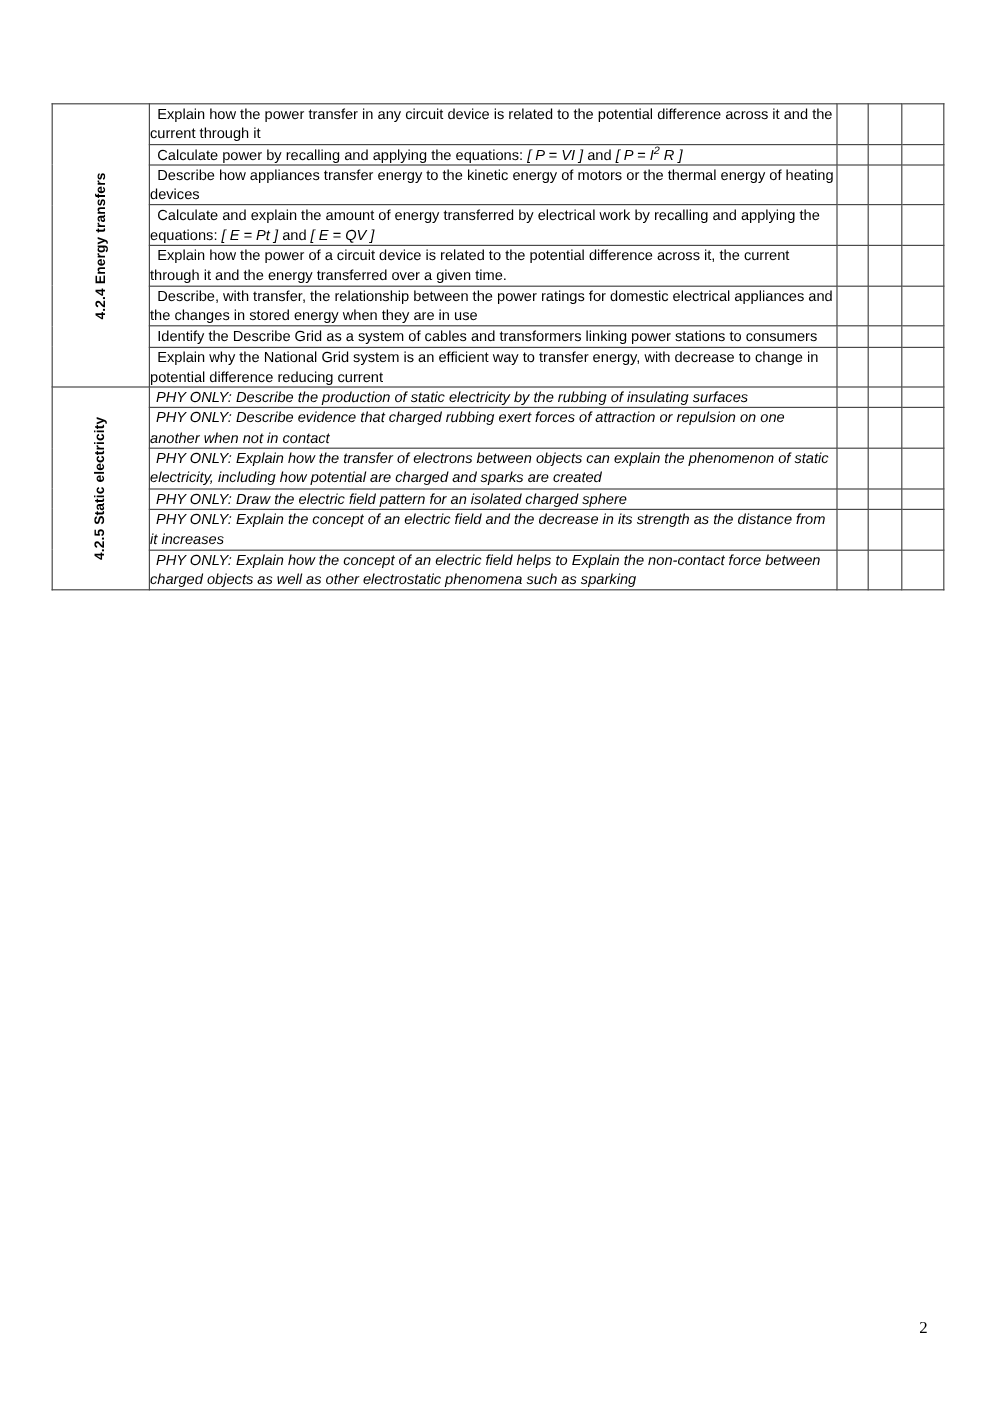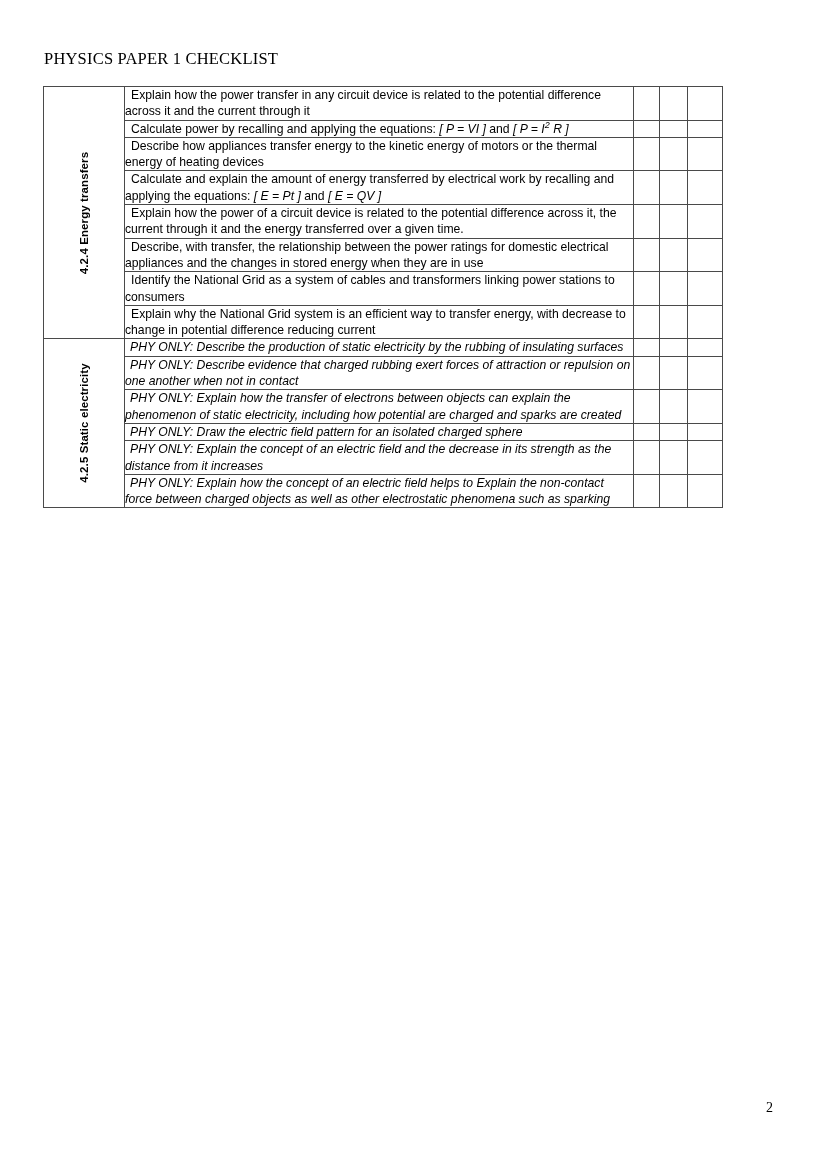--- a/index.html
+++ b/index.html
@@ -32,21 +32,21 @@
     letter-spacing: 0.2px;
     color: #000000;
     white-space: nowrap;
   }
 
   
   .checklist-table {
     position: absolute;
     left: 43px;
     top: 86px;
-    width: 680px;
+    width: 744px;
     border-collapse: collapse;
     table-layout: fixed;
   }
   .checklist-table td {
     border: 1px solid #4a4a4a;
     padding: 0;
     vertical-align: top;
     color: #000000;
   }
 
@@ -111,21 +111,20 @@
     font-family: "Liberation Serif", serif;
     font-size: 14px;
     color: #000000;
   }
 </style>
 </head>
 <body>
 
 <div class="page">
 
-  <div class="doc-title">PHYSICS PAPER 1 CHECKLIST</div>
 
   <table class="checklist-table">
     <tbody>
 
       <tr>
         <td class="section-label-cell" rowspan="8">
           <div class="section-label-rot">
             <span>4.2.4 Energy transfers</span>
           </div>
         </td>
@@ -164,21 +163,21 @@
       </tr>
 
       <tr>
         <td class="stmt-cell">Describe, with transfer, the relationship between the power ratings for domestic electrical appliances and the changes in stored energy when they are in use</td>
         <td class="tick-cell tick-1"></td>
         <td class="tick-cell tick-2"></td>
         <td class="tick-cell tick-3"></td>
       </tr>
 
       <tr>
-        <td class="stmt-cell">Identify the National Grid as a system of cables and transformers linking power stations to consumers</td>
+        <td class="stmt-cell">Identify the Describe Grid as a system of cables and transformers linking power stations to consumers</td>
         <td class="tick-cell tick-1"></td>
         <td class="tick-cell tick-2"></td>
         <td class="tick-cell tick-3"></td>
       </tr>
 
       <tr>
         <td class="stmt-cell">Explain why the National Grid system is an efficient way to transfer energy, with decrease to change in potential difference reducing current</td>
         <td class="tick-cell tick-1"></td>
         <td class="tick-cell tick-2"></td>
         <td class="tick-cell tick-3"></td>

